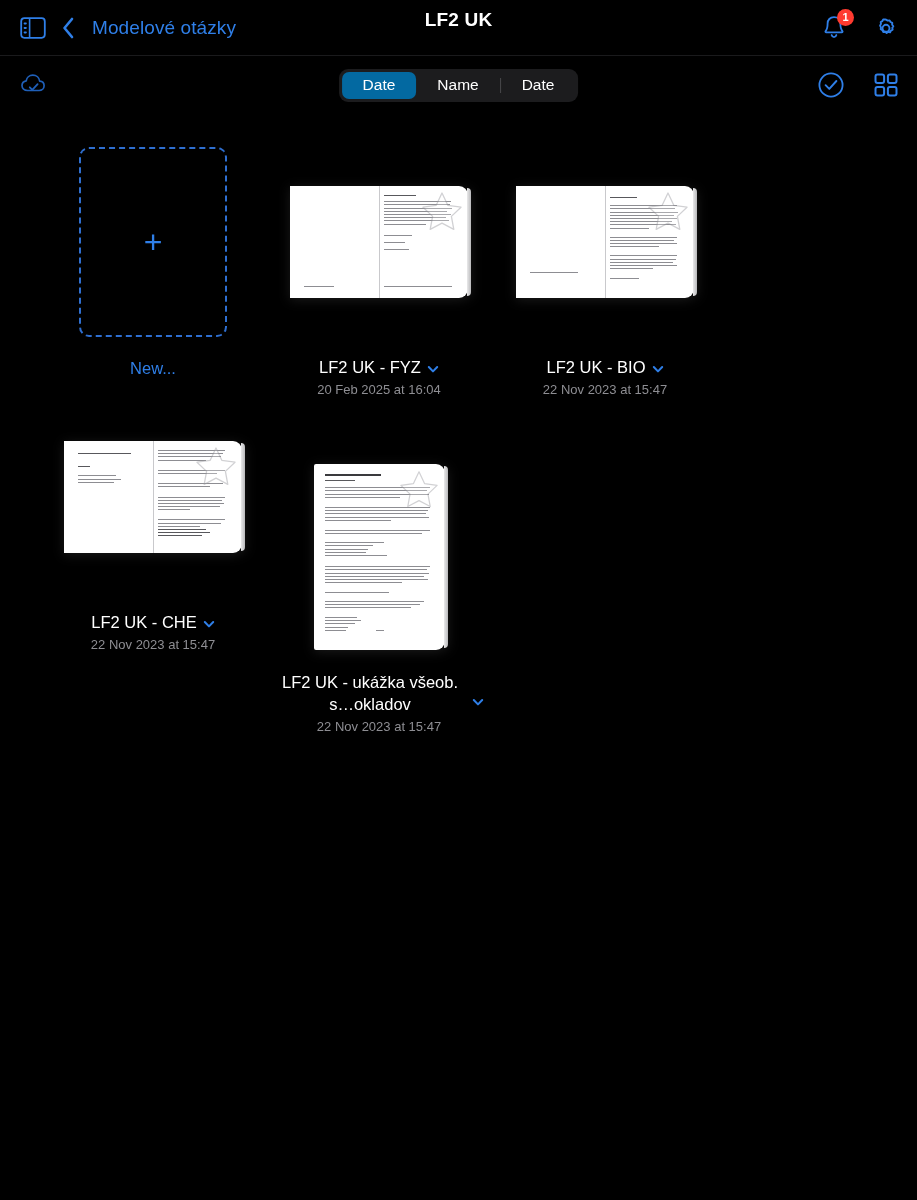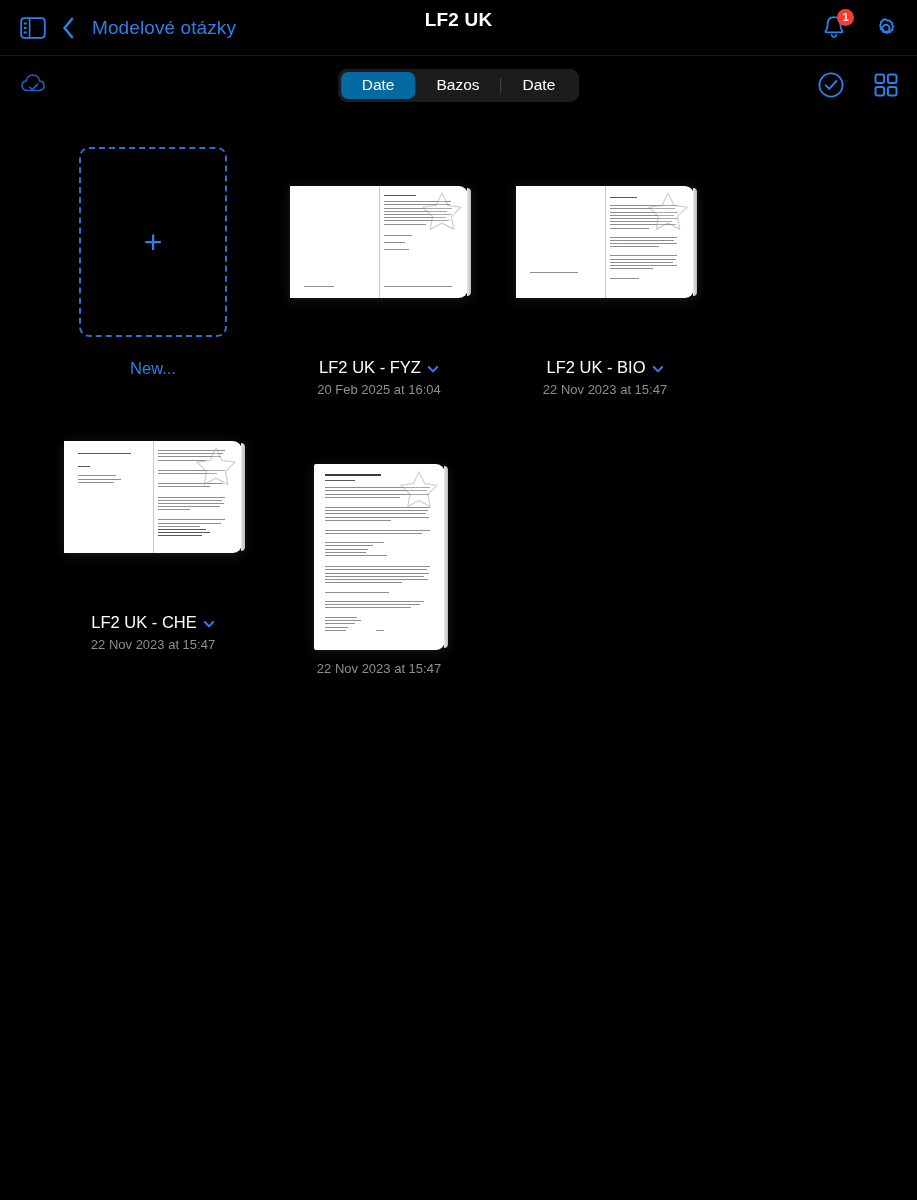--- a/index.html
+++ b/index.html
@@ -193,21 +193,21 @@
 
     <div class="cloud-icon">
       <svg width="34" height="28" viewBox="0 0 34 28">
         <path d="M9.5 19.5C6.3 19.5 4 17.3 4 14.6c0-2.4 1.8-4.4 4.2-4.8C8.6 6.6 11.4 4.2 14.8 4.2c3.6 0 6.5 2.6 6.9 6.0 2.5.25 4.4 2.2 4.4 4.6 0 2.6-2.2 4.7-5.0 4.7z" fill="none" stroke="#1f5fb8" stroke-width="1.7" stroke-linejoin="round"></path>
         <polyline points="11.8,16.3 14.3,18.8 19.6,13.2" fill="none" stroke="#1f5fb8" stroke-width="1.8" stroke-linecap="round" stroke-linejoin="round"></polyline>
       </svg>
     </div>
 
     <div class="segmented">
       <div class="seg-item active">Date</div>
-      <div class="seg-item">Bazos</div>
+      <div class="seg-item">Name</div>
       <div class="seg-sep"></div>
       <div class="seg-item">Date</div>
     </div>
 
     <div class="toolbar-right">
       <div class="check-circle">
         <svg width="28" height="28" viewBox="0 0 28 28">
           <circle cx="14" cy="14" r="11.6" fill="none" stroke="#2f7fe8" stroke-width="1.8"></circle>
           <polyline points="8.6,14.2 12.3,17.9 19.4,10.0" fill="none" stroke="#2f7fe8" stroke-width="1.9" stroke-linecap="round" stroke-linejoin="round"></polyline>
         </svg>
@@ -437,19 +437,27 @@
             </div>
             <div class="page-lines" style="left:62px; top:166px; width:8px;">
               <div class="ln" style="width:100%"></div>
             </div>
             <svg class="star-wm" style="right:5px; top:5px;" width="42" height="40" viewBox="0 0 44 42">
               <polygon points="22,3 27.8,15.3 41,17.2 31.4,26.4 33.8,39.4 22,33.2 10.2,39.4 12.6,26.4 3,17.2 16.2,15.3" fill="rgba(255,255,255,0.55)" stroke="#9a9aa0" stroke-width="1.3" stroke-linejoin="round"></polygon>
             </svg>
           </div>
         </div>
       </div>
+      <div class="doc-title" style="align-items:flex-start;">
+        <span class="doc-title-text">LF2 UK - ukážka všeob. s…okladov</span>
+        <span class="chev-down" style="margin-top:23px;">
+          <svg width="12" height="12" viewBox="0 0 12 12">
+            <polyline points="1.8,4 6,8.4 10.2,4" fill="none" stroke="#2f7fe8" stroke-width="2" stroke-linecap="round" stroke-linejoin="round"></polyline>
+          </svg>
+        </span>
+      </div>
       <div class="doc-date">22 Nov 2023 at 15:47</div>
     </div>
 
   </div>
 
 
 </div>
 
 </body></html>

